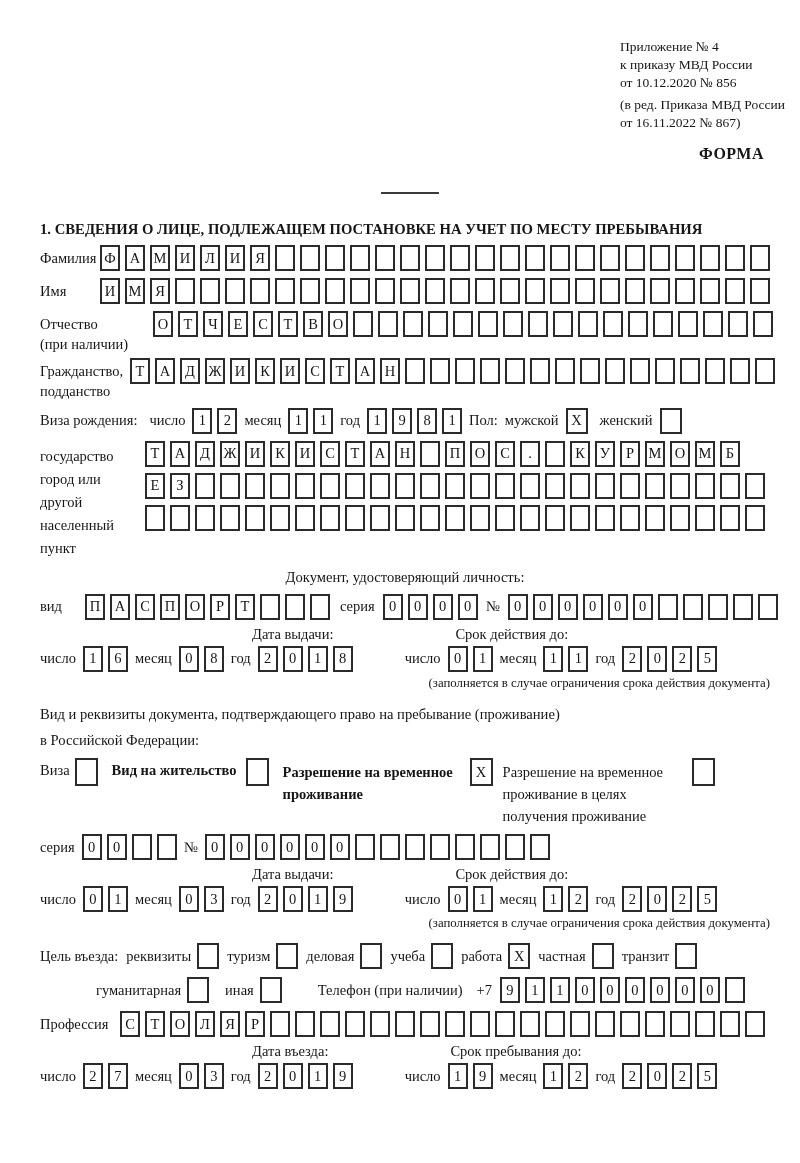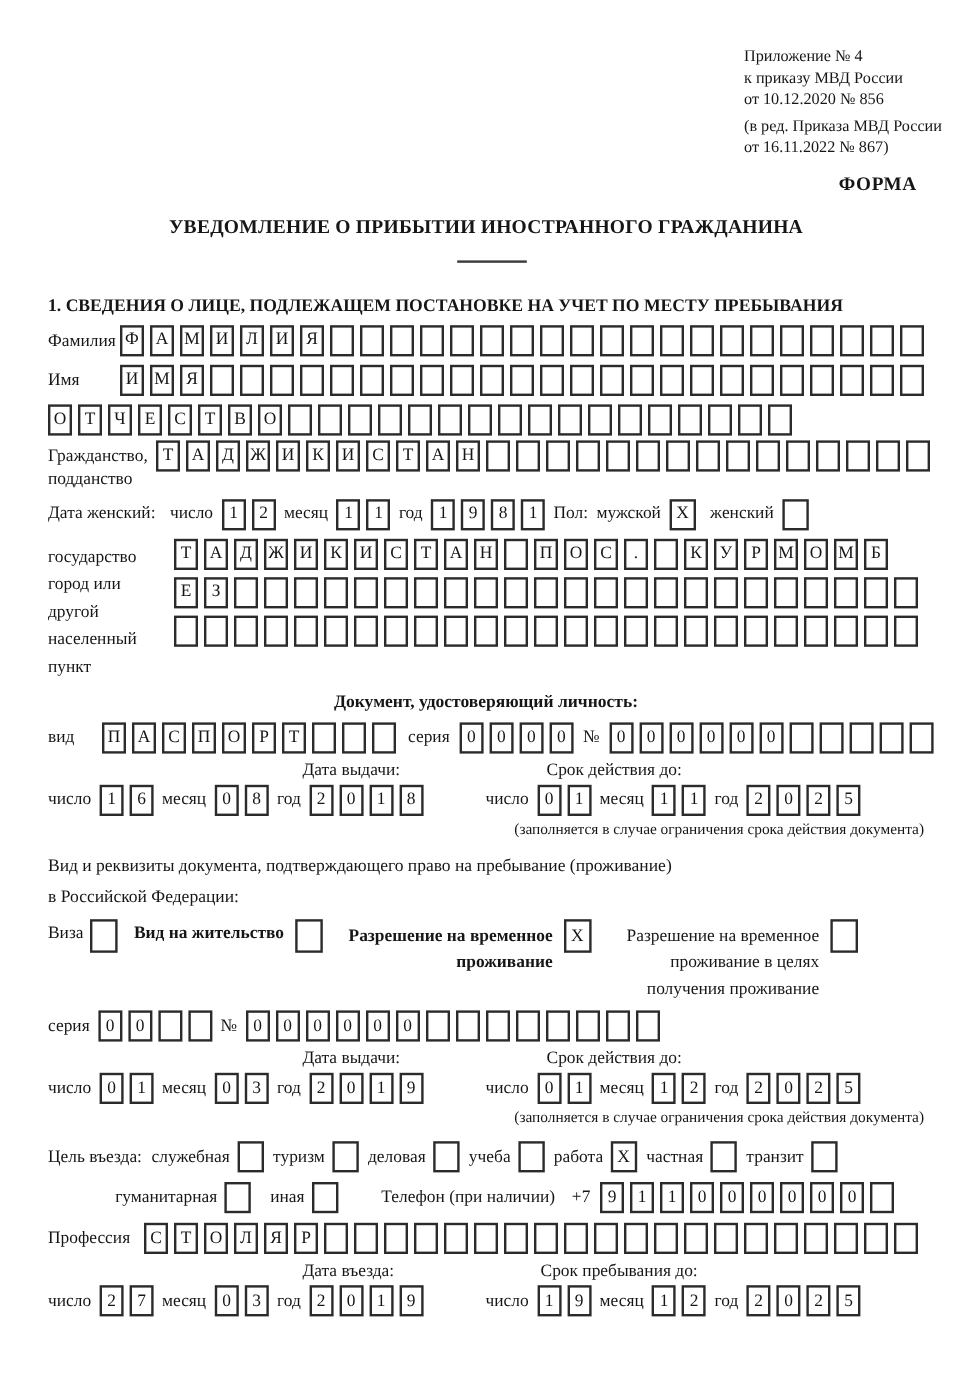--- a/index.html
+++ b/index.html
@@ -35,37 +35,37 @@
     width: 22px; height: 26px; flex-shrink: 0; border: 2px solid #2b2b2b;
     display: inline-flex; align-items: center; justify-content: center; font-size: 14.5px; background: #fff;
   }
 
   .w60  { width: 60px; }  .w90  { width: 90px; }  .w105 { width: 105px; }
   .w113 { width: 113px; } .w45  { width: 45px; }  .w80  { width: 80px; }
 
   .inline { display: flex; align-items: center; white-space: nowrap; }
   .inline > * + * { margin-left: 7px; }
 
-  .docheading { text-align: center; font-weight: bold; font-size: 14.6px; margin-top: 8px; }
+  .docheading { text-align: center; font-weight: normal; font-size: 14.6px; margin-top: 8px; }
 
   .dhead { display: flex; margin-top: 6px; white-space: nowrap; }
   .dh1 { margin-left: 212px; }
   .dh2 { margin-left: 122px; }
   .drow { display: flex; align-items: center; margin-top: 3px; white-space: nowrap; }
   .dgroup { display: flex; align-items: center; }
   .dgroup > * + * { margin-left: 7px; }
   .dgroup2 { margin-left: 52px; }
 
   .restrict-note { font-size: 12.8px; text-align: right; margin-top: 4px; }
 
   .para { margin-top: 10px; line-height: 1.8; font-size: 14.6px; }
 
   .resrow { display: flex; align-items: flex-start; margin-top: 5px; }
   .resrow .cb { margin-left: 9px; margin-top: 0; height: 28px; width: 23px; }
-  .rcol { text-align: right; line-height: 1.5; flex-shrink: 0; }
+  .rcol { text-align: left; line-height: 1.5; flex-shrink: 0; }
   .ml14 { margin-left: 14px; font-weight: bold; } .ml10 { margin-left: 10px; }
 
   .purpose { display: flex; align-items: center; margin-top: 12px; white-space: nowrap; }
   .pair { display: flex; align-items: center; margin-left: 8px; }
   .pair .cb { margin-left: 6px; }
 
   .phone-row { margin-left: 56px; margin-top: 8px; display: flex; align-items: center; white-space: nowrap; }
   .phone-label { margin-left: 36px; }
   .phone-prefix { margin-left: 14px; }
   .phone-row .cells { margin-left: 8px; }
@@ -79,21 +79,20 @@
     <div>Приложение № 4</div>
     <div>к приказу МВД России</div>
     <div>от 10.12.2020 № 856</div>
     <div class="amend">(в ред. Приказа МВД России</div>
     <div>от 16.11.2022 № 867)</div>
   </div>
 
   <div class="forma">ФОРМА</div>
 
   <div class="title">
-    <div>УВЕДОМЛЕНИЕ О ПРИБЫТИИ ИНОСТРАННОГО ГРАЖДАНИНА</div>
     <div><span class="blank"></span></div>
   </div>
 
   <div class="sec1">1. СВЕДЕНИЯ О ЛИЦЕ, ПОДЛЕЖАЩЕМ ПОСТАНОВКЕ НА УЧЕТ ПО МЕСТУ ПРЕБЫВАНИЯ</div>
 
   <div class="frow">
     <div class="flabel w60">Фамилия</div>
     <div class="cells">
         <span class="cell">Ф</span>
         <span class="cell">А</span>
@@ -152,20 +151,24 @@
         <span class="cell"></span>
         <span class="cell"></span>
         <span class="cell"></span>
         <span class="cell"></span>
         <span class="cell"></span>
         <span class="cell"></span>
       </div>
   </div>
 
   <div class="frow">
+    <div class="flabel w113">
+      <div>Отчество</div>
+      <div>(при наличии)</div>
+    </div>
     <div class="cells">
         <span class="cell">О</span>
         <span class="cell">Т</span>
         <span class="cell">Ч</span>
         <span class="cell">Е</span>
         <span class="cell">С</span>
         <span class="cell">Т</span>
         <span class="cell">В</span>
         <span class="cell">О</span>
         <span class="cell"></span>
@@ -217,21 +220,21 @@
         <span class="cell"></span>
         <span class="cell"></span>
         <span class="cell"></span>
         <span class="cell"></span>
         <span class="cell"></span>
         <span class="cell"></span>
       </div>
   </div>
 
   <div class="inline" style="margin-top:6px">
-    <span>Дата женский:</span>
+    <span>Виза рождения:</span>
     <span style="margin-left:12px">число</span>
     <span class="cells">
         <span class="cell">1</span>
         <span class="cell">2</span>
       </span>
     <span>месяц</span>
     <span class="cells">
         <span class="cell">1</span>
         <span class="cell">1</span>
       </span>
@@ -516,21 +519,21 @@
           <span class="cell">2</span>
           <span class="cell">5</span>
         </span>
     </div>
   </div>
   <div class="restrict-note">(заполняется в случае ограничения срока действия документа)</div>
 
   <div class="purpose">
     <span>Цель въезда:</span>
     <span class="pair">
-      <span>служебная</span>
+      <span>реквизиты</span>
       <span class="cb"></span>
     </span>
     <span class="pair">
       <span>туризм</span>
       <span class="cb"></span>
     </span>
     <span class="pair">
       <span>деловая</span>
       <span class="cb"></span>
     </span>

